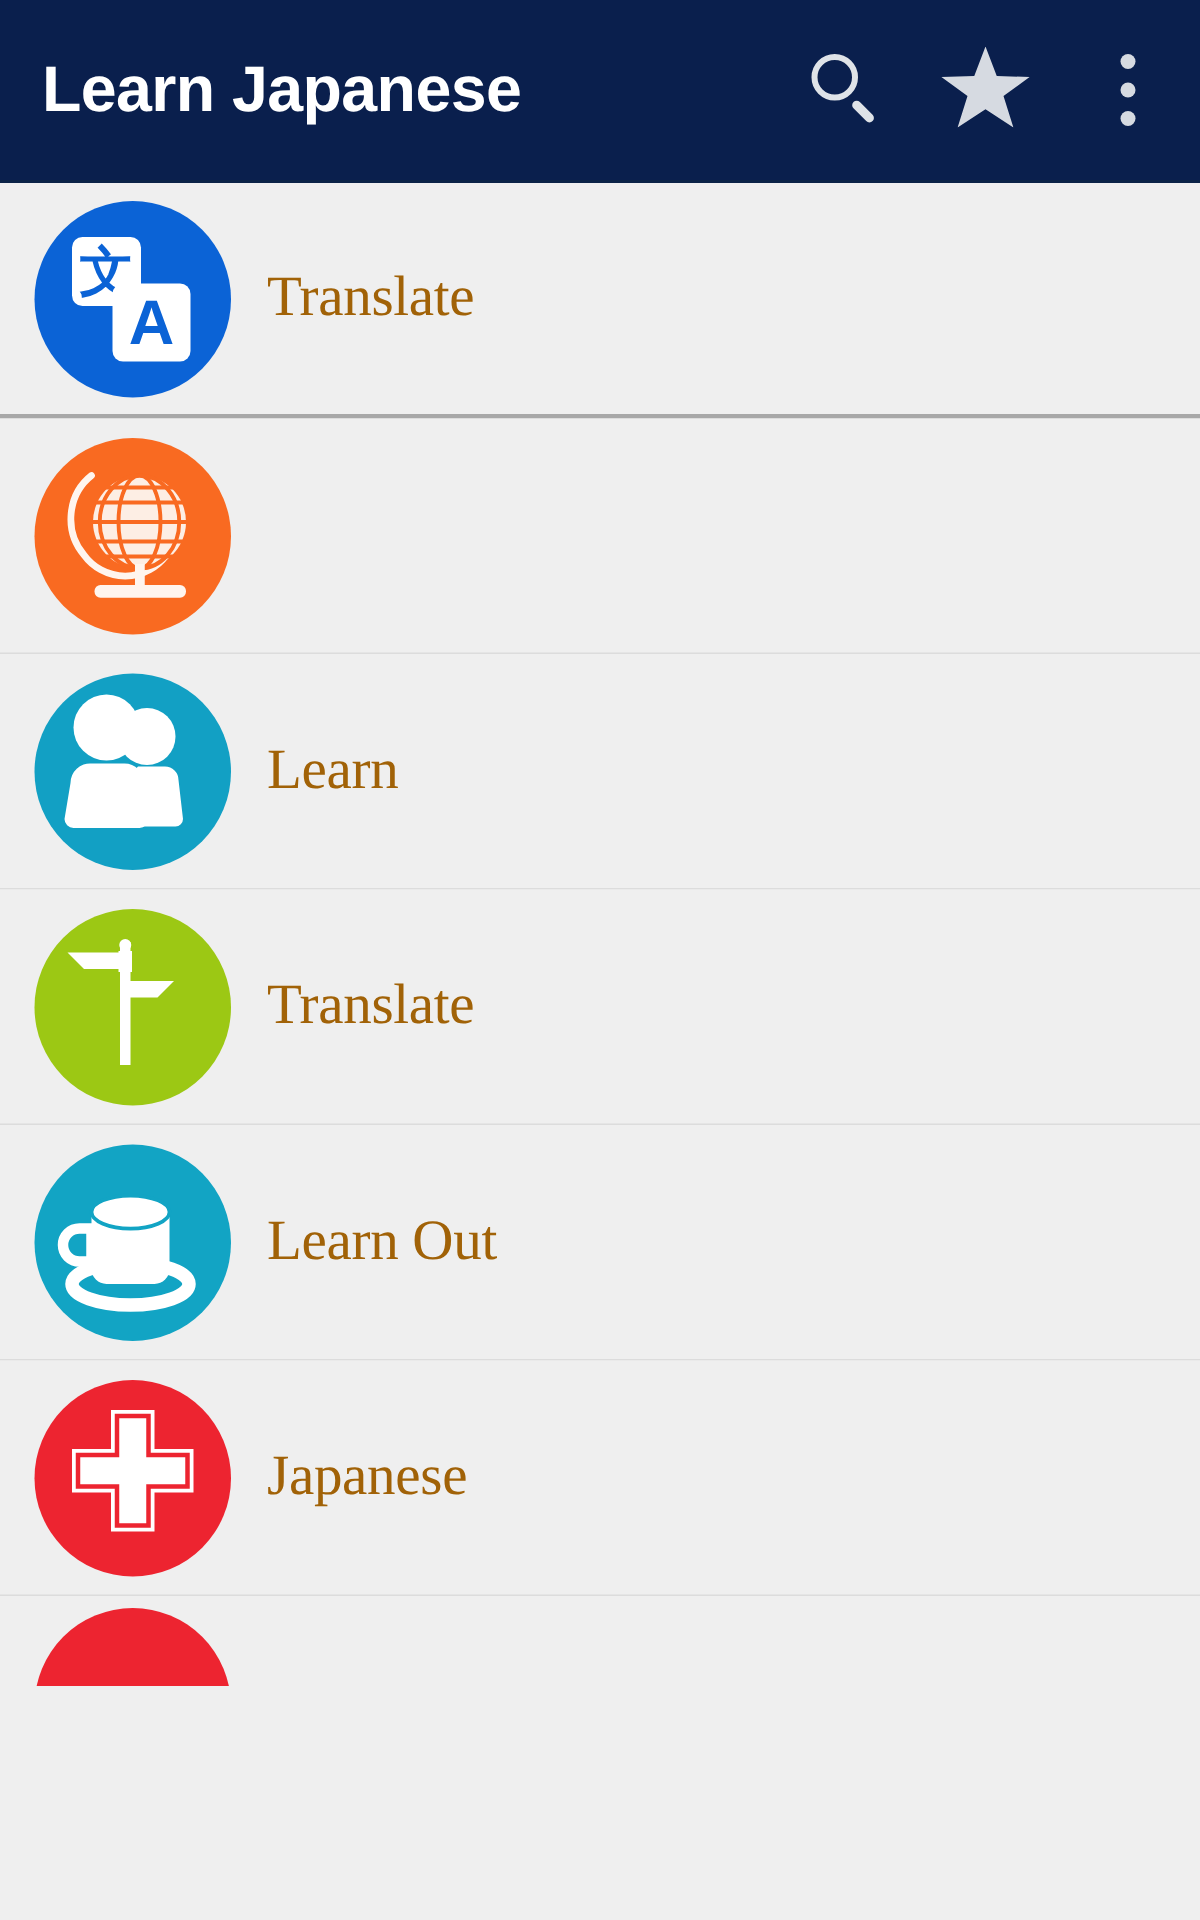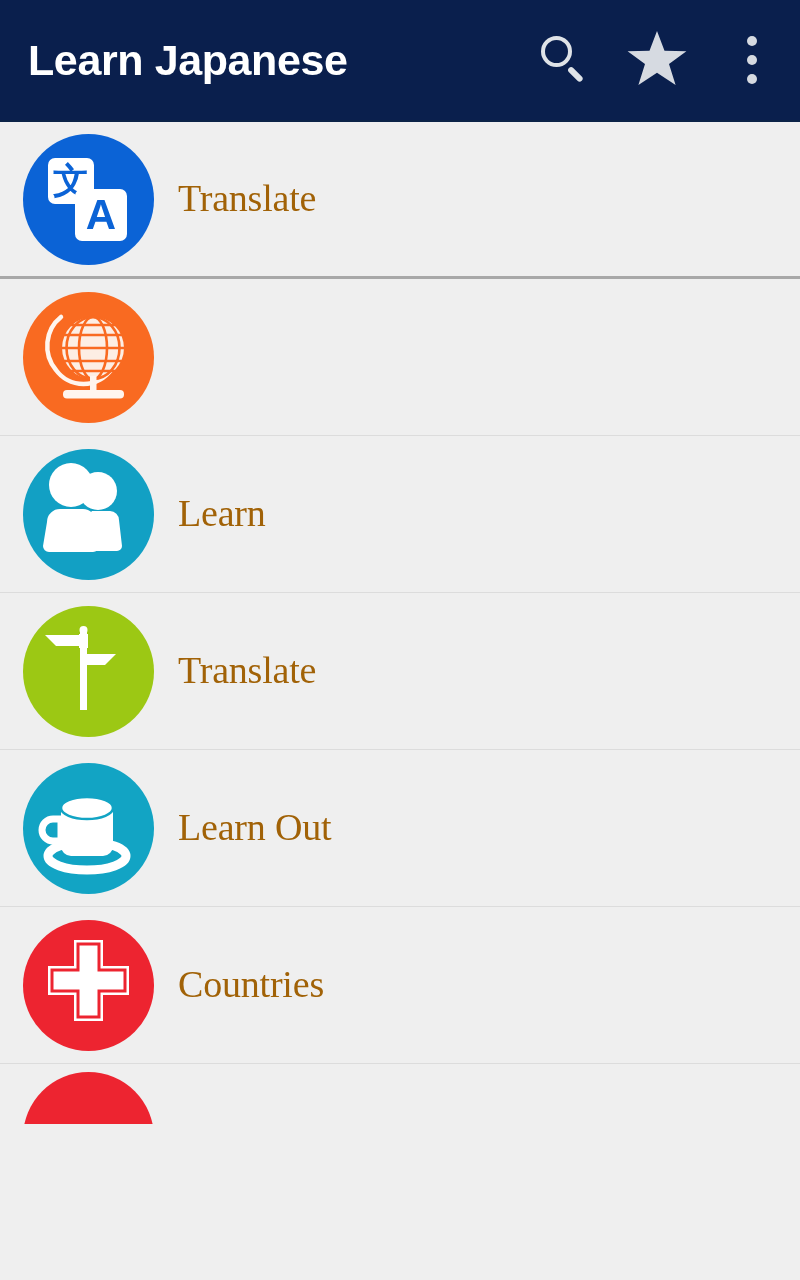--- a/index.html
+++ b/index.html
@@ -286,21 +286,21 @@
     <div class="row">
       <div class="icon-wrap">
         <div class="circle" style="background:#ed2430;">
           <svg class="cross" viewBox="0 0 131 131">
             <path d="M51 20 H80 V46 H106 V75 H80 V101 H51 V75 H25 V46 H51 Z" fill="#ffffff"></path>
             <path d="M55 24 H76 V50 H102 V71 H76 V97 H55 V71 H29 V50 H55 Z" fill="none" stroke="#ed2430" stroke-width="3"></path>
             <path d="M58 27 H73 V53 H99 V68 H73 V94 H58 V68 H32 V53 H58 Z" fill="#ffffff"></path>
           </svg>
         </div>
       </div>
-      <div class="row-label">Countries</div>
+      <div class="row-label">Japanese</div>
     </div>
 
     <div class="row partial">
       <div class="icon-wrap">
         <div class="circle" style="background:#ed2430;"></div>
       </div>
       <div class="row-label"></div>
     </div>
 
   </div>

